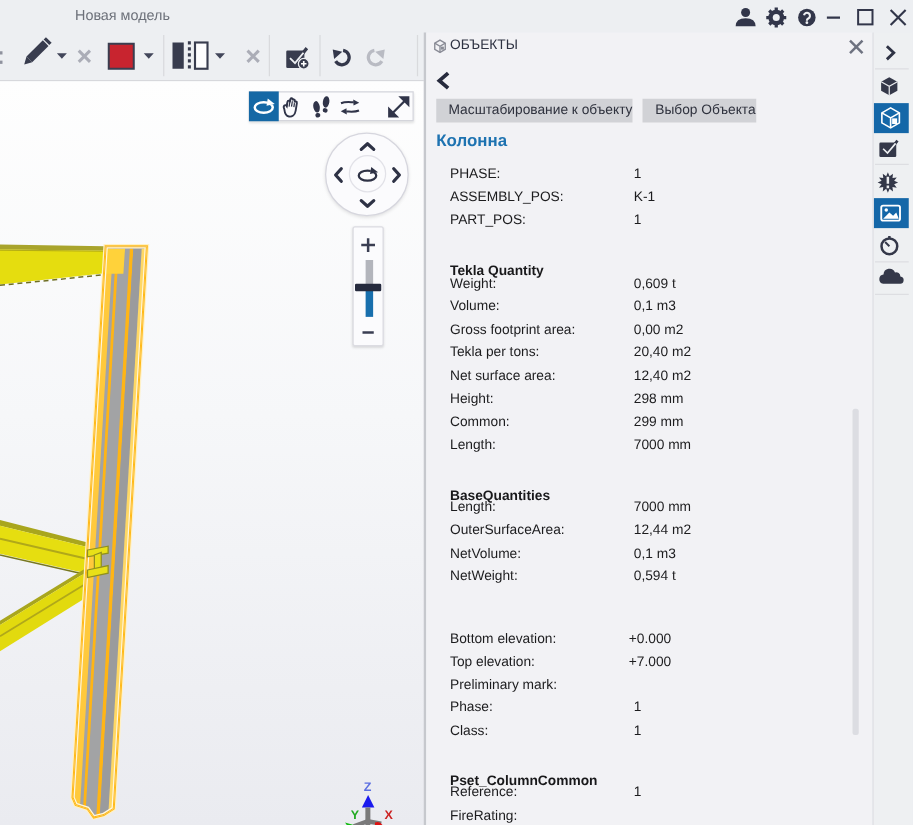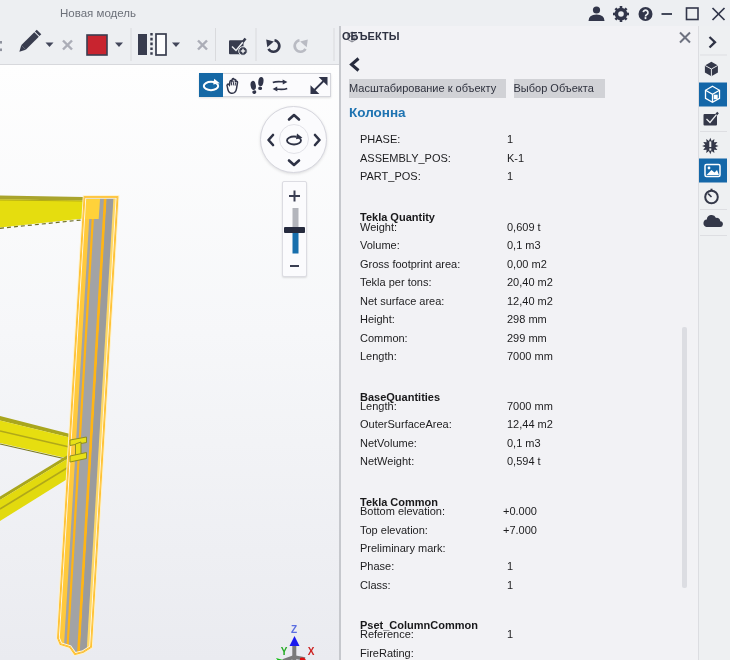--- a/index.html
+++ b/index.html
@@ -17,21 +17,21 @@
   
   #panel{left:341px;top:26px;width:357px;height:634px;background:#f2f2f5;}
   #pborder{left:339px;top:26px;width:2px;height:634px;background:#c6c8cd;}
   #sideborder{left:698px;top:26px;width:1px;height:634px;background:#dcdde1;}
   
   #sidebar{left:699px;top:26px;width:31px;height:634px;background:#eef0f2;}
   .row{position:absolute;left:19px;width:330px;height:19px;line-height:19px;font-size:11px;color:#1c1c1e;}
   .row .val{position:absolute;left:147px;top:0;}
   .hdr{font-weight:bold;color:#18181a;margin-top:13px;}
   .btn{position:absolute;top:53px;height:19px;background:#d1d2d6;color:#2f323e;
-       font-size:11px;line-height:19px;text-align:left;}
+       font-size:11px;line-height:19px;text-align:right;}
   
   #navbar{left:199px;top:8px;width:132px;height:24px;background:#fbfbfd;border:1px solid #d4d5db;
       box-sizing:border-box;box-shadow:0 1px 2px rgba(0,0,0,0.12);}
   #navcircle{left:260px;top:41px;width:67px;height:67px;border-radius:50%;background:#fbfbfd;
       border:1px solid #d6d6de;box-sizing:border-box;box-shadow:0 1px 3px rgba(0,0,0,0.12);}
   #innercircle{left:279px;top:59px;width:30px;height:30px;border-radius:50%;border:1px solid #e2e2e8;box-sizing:border-box;}
   #slider{left:282px;top:116px;width:25px;height:96px;background:#fbfbfd;border:1px solid #dcdce2;
       box-sizing:border-box;box-shadow:0 1px 2px rgba(0,0,0,0.12);border-radius:2px;}
   #scrollthumb{left:682px;top:327px;width:5px;height:261px;background:#dcdde2;border-radius:2px;}
 </style>
@@ -264,21 +264,21 @@
  <div class="abs" id="pborder"></div>
  <div class="abs" id="panel">
 
    <svg class="abs" style="left:4px;top:5px" width="16" height="12" viewBox="0 0 16 12">
      <g transform="translate(7,6)" fill="none" stroke="#8a8c96" stroke-width="1.1">
        <polygon points="0,-4.9 4.2,-2.45 4.2,2.45 0,4.9 -4.2,2.45 -4.2,-2.45"></polygon>
        <path d="M-4.2,-2.45 L0,0 L4.2,-2.45 M0,0 L0,4.9"></path>
        <rect x="0.7" y="0.3" width="2.4" height="2.4" fill="#8a8c96" stroke="none"></rect>
      </g>
    </svg>
-   <div class="abs" style="left:1px;top:4px;height:13px;line-height:13px;font-size:11px;font-weight:bold;color:#2e3242;">ОБЪЕКТЫ</div>
+   <div class="abs" style="left:19px;top:4px;height:13px;line-height:13px;font-size:11px;font-weight:normal;color:#2e3242;">ОБЪЕКТЫ</div>
    <svg class="abs" style="left:337px;top:5px" width="14" height="13" viewBox="0 0 14 13">
      <g stroke="#6e7280" stroke-width="2">
         <line x1="2" y1="1.5" x2="12" y2="11.5"></line>
         <line x1="12" y1="1.5" x2="2" y2="11.5"></line>
       </g>
    </svg>
    <svg class="abs" style="left:7px;top:31px" width="13" height="15" viewBox="0 0 13 15">
      <path d="M10.5 1.5 L3.5 7.5 L10.5 13.5" fill="none" stroke="#272b3d" stroke-width="3"></path>
    </svg>
    <div class="btn" style="left:8px;width:157px;">Масштабирование к объекту</div>
@@ -295,21 +295,20 @@
    <div class="row" style="top:247px"><span>Tekla per tons:</span><span class="val">20,40 m2</span></div>
    <div class="row" style="top:265.5px"><span>Net surface area:</span><span class="val">12,40 m2</span></div>
    <div class="row" style="top:284px"><span>Height:</span><span class="val">298 mm</span></div>
    <div class="row" style="top:302.5px"><span>Common:</span><span class="val">299 mm</span></div>
    <div class="row" style="top:321px"><span>Length:</span><span class="val">7000 mm</span></div>
    <div class="row hdr" style="top:348.5px"><span>BaseQuantities</span></div>
    <div class="row" style="top:371px"><span>Length:</span><span class="val">7000 mm</span></div>
    <div class="row" style="top:389px"><span>OuterSurfaceArea:</span><span class="val">12,44 m2</span></div>
    <div class="row" style="top:407.5px"><span>NetVolume:</span><span class="val">0,1 m3</span></div>
    <div class="row" style="top:426px"><span>NetWeight:</span><span class="val">0,594 t</span></div>
-   <div class="row hdr" style="top:453.5px"><span>Tekla Common</span></div>
    <div class="row" style="top:476px"><span>Bottom elevation:</span><span class="val" style="left:143px">+0.000</span></div>
    <div class="row" style="top:494.5px"><span>Top elevation:</span><span class="val" style="left:143px">+7.000</span></div>
    <div class="row" style="top:513px"><span>Preliminary mark:</span></div>
    <div class="row" style="top:531px"><span>Phase:</span><span class="val">1</span></div>
    <div class="row" style="top:549.5px"><span>Class:</span><span class="val">1</span></div>
    <div class="row hdr" style="top:577px"><span>Pset_ColumnCommon</span></div>
    <div class="row" style="top:599px"><span>Reference:</span><span class="val">1</span></div>
    <div class="row" style="top:617.5px"><span>FireRating:</span></div>
  </div>
  <div class="abs" id="scrollthumb"></div>

